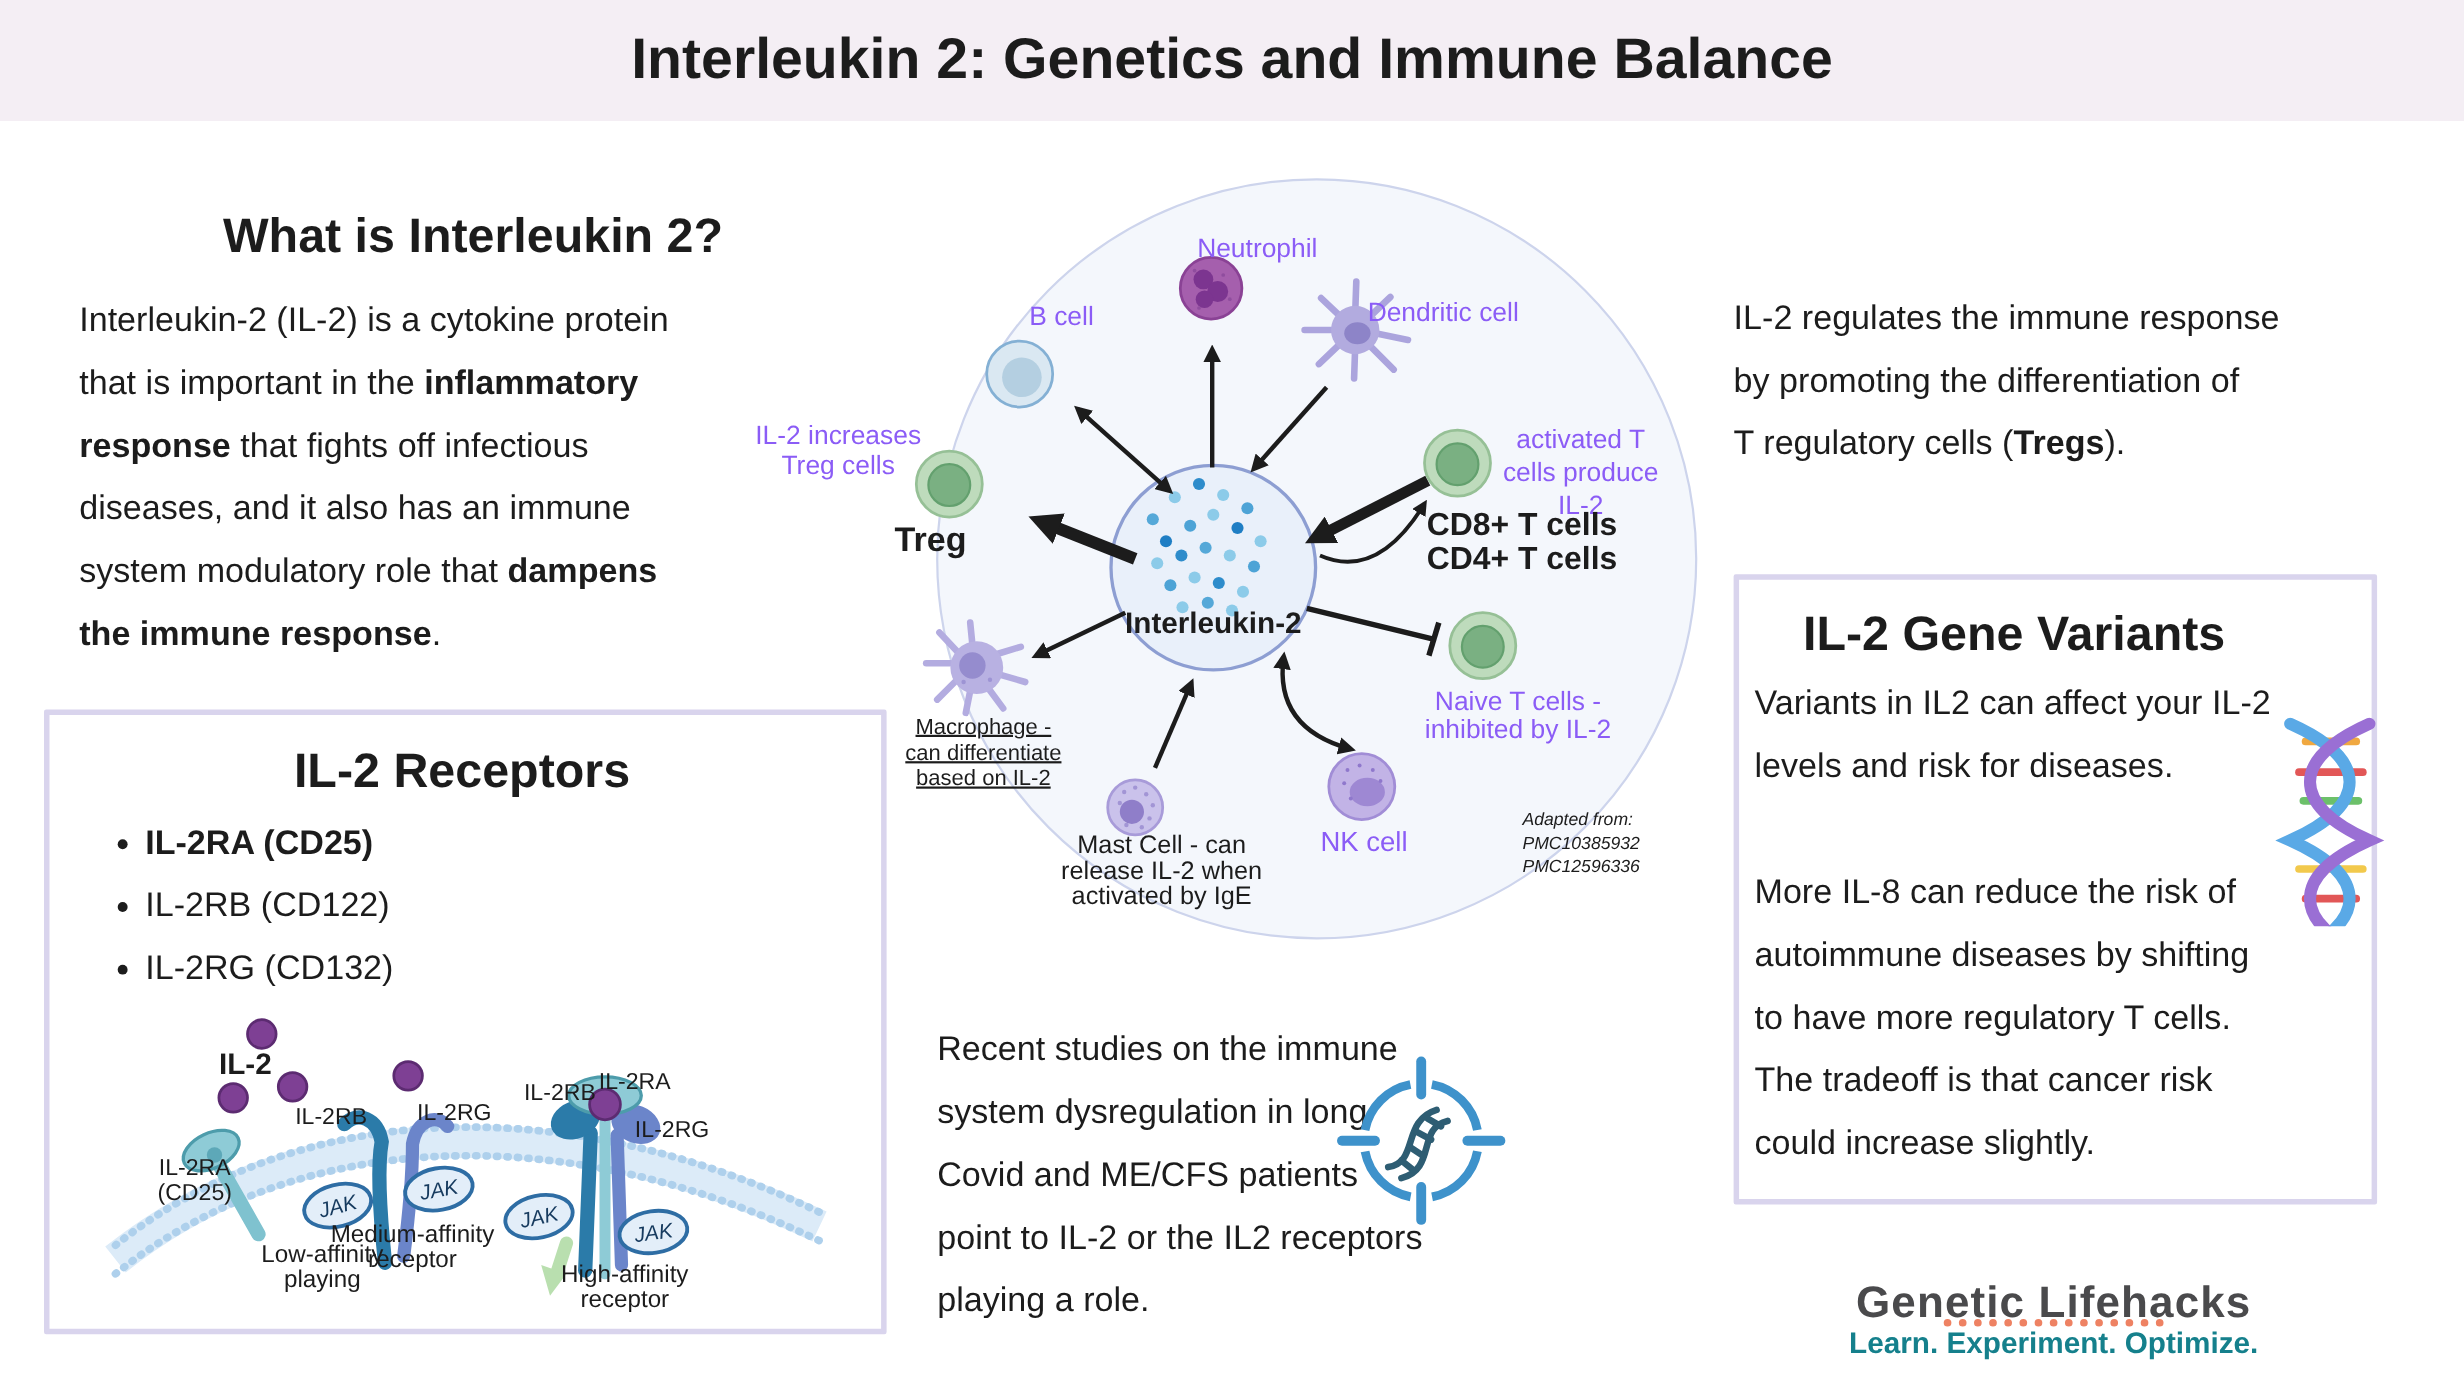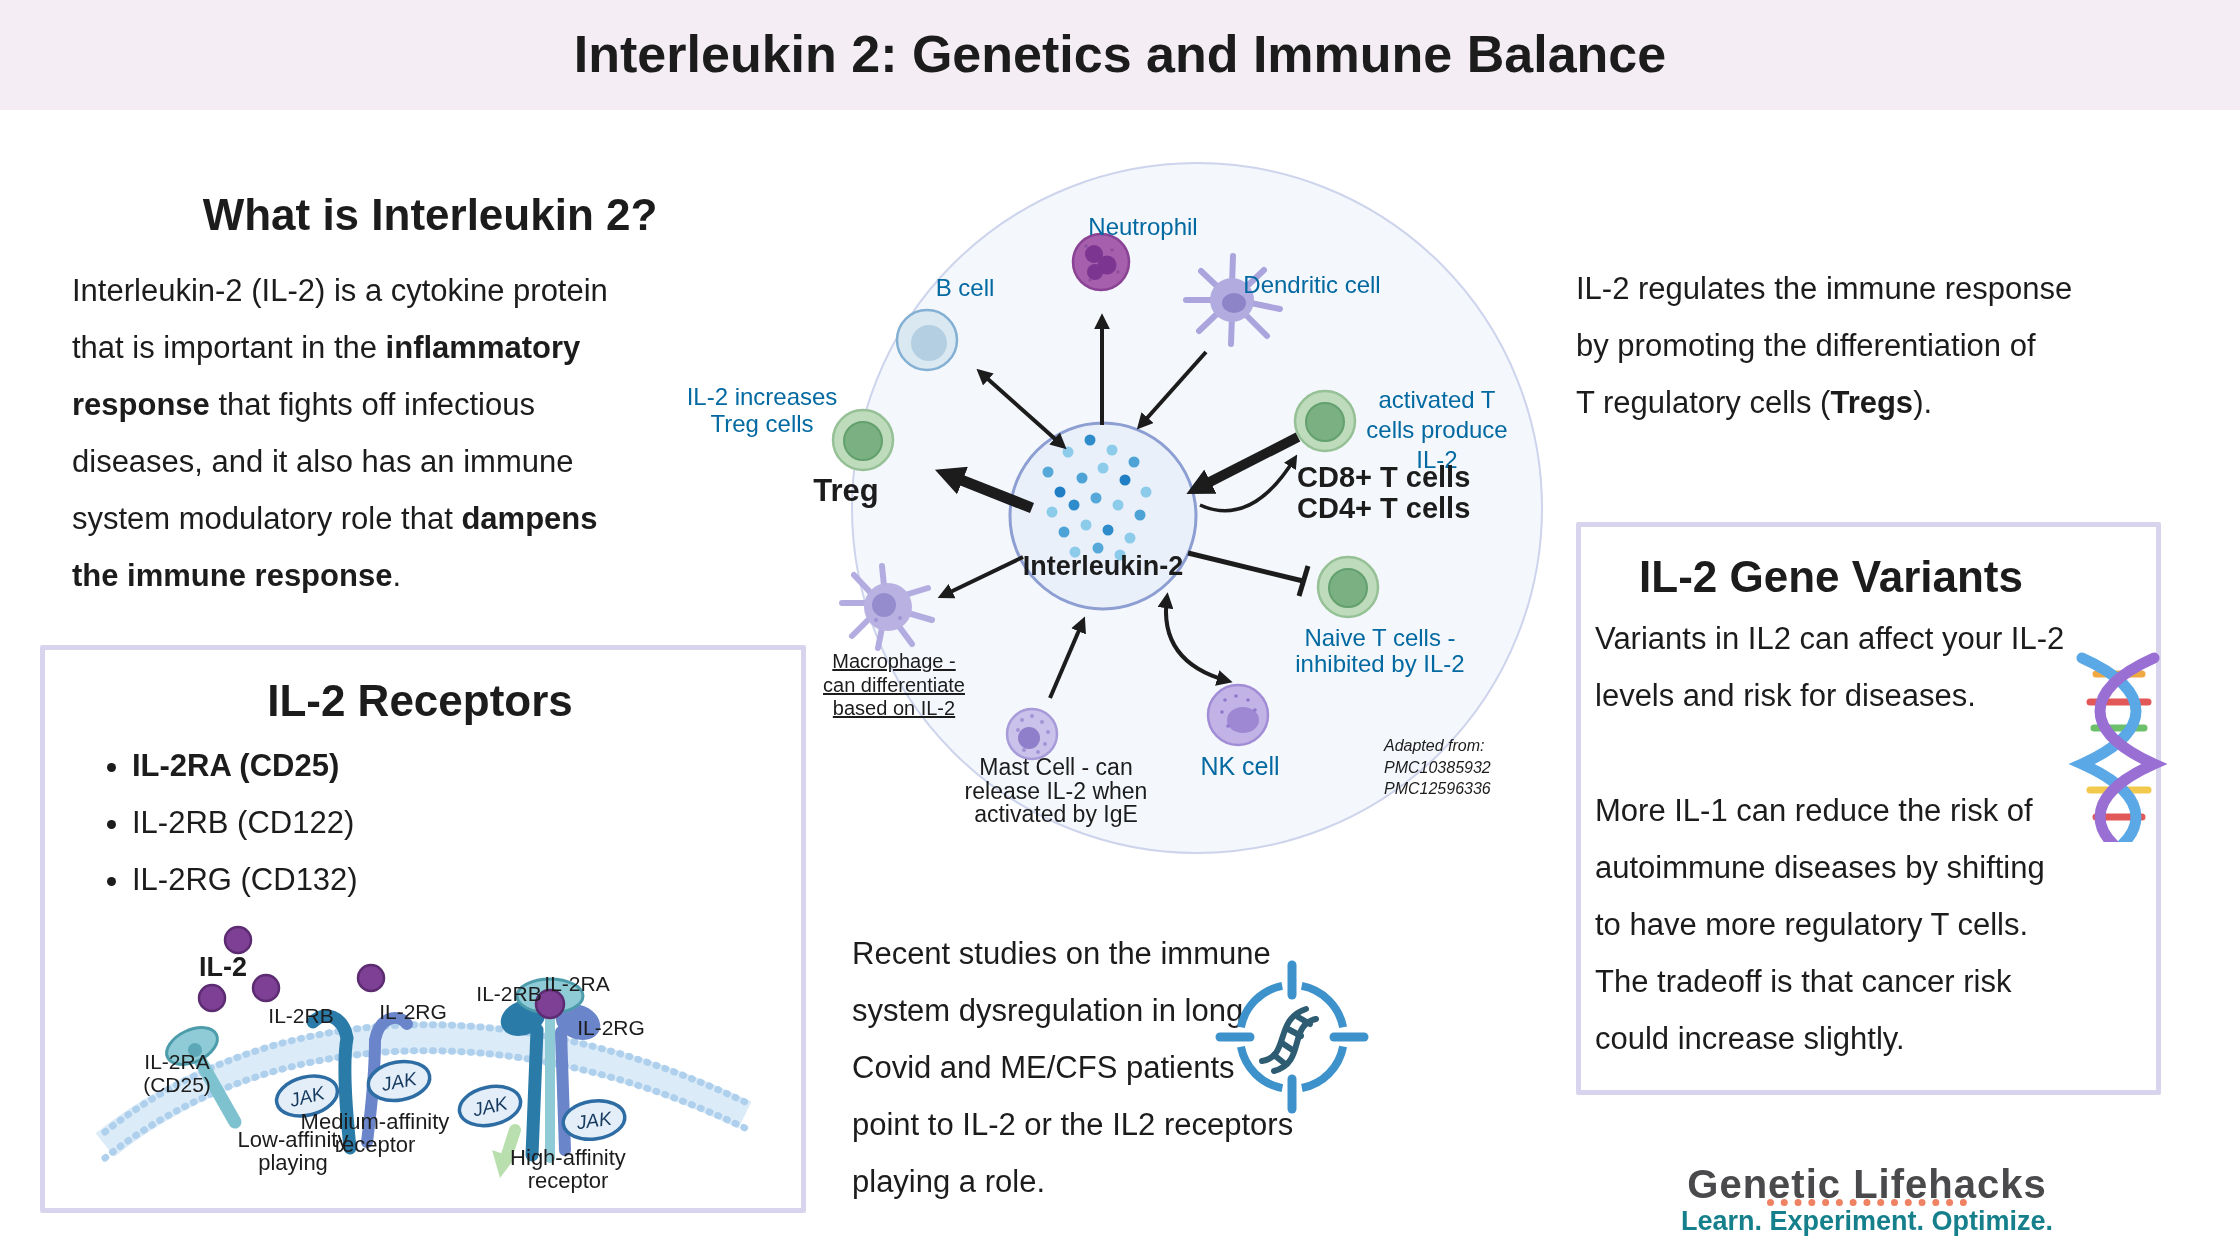--- a/index.html
+++ b/index.html
@@ -4,21 +4,21 @@
 <style>
   html,body{margin:0;padding:0;background:#ffffff;}
   #canvas{position:relative;width:2240px;height:1260px;background:#ffffff;overflow:hidden;
           font-family:"Liberation Sans","DejaVu Sans",sans-serif;color:#1c1c1c;}
   .abs{position:absolute;}
   .ctr{text-align:center;}
   .b{font-weight:700;}
   .pre{white-space:pre-line;}
   .body-txt{font-size:31px;line-height:57px;}
   .h-sec{font-size:44px;font-weight:700;line-height:50px;text-align:center;}
-  .lbl{font-size:24px;line-height:27px;color:#0369a1;}
+  .lbl{font-size:24px;line-height:27px;color:#8b5cf6;}
   .panel{background:#ffffff;border:5px solid #d9d4ed;border-radius:2px;}
   #title-bar{left:0;top:0;width:2240px;height:110px;background:#f4eef4;}
   #main-title{left:0;top:24px;width:2240px;font-size:52px;font-weight:700;text-align:center;}
   ul.rcpt{margin:0;padding:0 0 0 72px;list-style:disc;}
   ul.rcpt li{font-size:31px;line-height:57px;}
   svg text{font-family:"Liberation Sans","DejaVu Sans",sans-serif;}
   .logo-name{font-size:40px;font-weight:800;color:#4a4a4c;letter-spacing:1px;}
   .logo-tag{font-size:27px;font-weight:700;color:#15808c;}
   .dotline{border-top:7px dotted #ee8263;height:0;}
 </style>
@@ -297,21 +297,21 @@
   </svg>
 
   <div class="abs body-txt pre" style="left:1576px;top:260px;width:620px;"><span>IL-2 regulates the immune response
 by promoting the differentiation of
 T regulatory cells (</span><span class="b">Tregs</span><span>).</span></div>
 
   <div class="abs panel" style="left:1576px;top:522px;width:575px;height:563px;"></div>
   <div class="abs h-sec ctr" style="left:1581px;top:552px;width:500px;">IL-2 Gene Variants</div>
   <div class="abs body-txt pre" style="left:1595px;top:610px;width:550px;">Variants in IL2 can affect your IL-2
 levels and risk for diseases.</div>
-  <div class="abs body-txt pre" style="left:1595px;top:782px;width:550px;">More IL-1 can reduce the risk of
+  <div class="abs body-txt pre" style="left:1595px;top:782px;width:550px;">More IL-8 can reduce the risk of
 autoimmune diseases by shifting
 to have more regulatory T cells.
 The tradeoff is that cancer risk
 could increase slightly.</div>
 
   <svg class="abs" style="left:2062px;top:652px;" width="112" height="190" viewBox="0 0 112 190">
     <g stroke-linecap="round" fill="none">
       <line x1="34" y1="22" x2="80" y2="22" stroke="#f0a840" stroke-width="7"></line>
       <line x1="28" y1="50" x2="86" y2="50" stroke="#e25757" stroke-width="7"></line>
       <line x1="32" y1="76" x2="82" y2="76" stroke="#6cc06a" stroke-width="7"></line>

